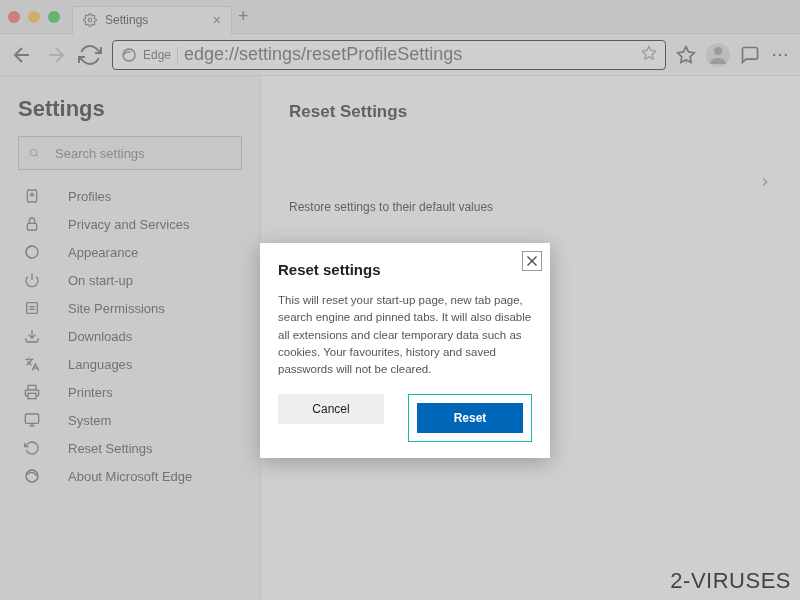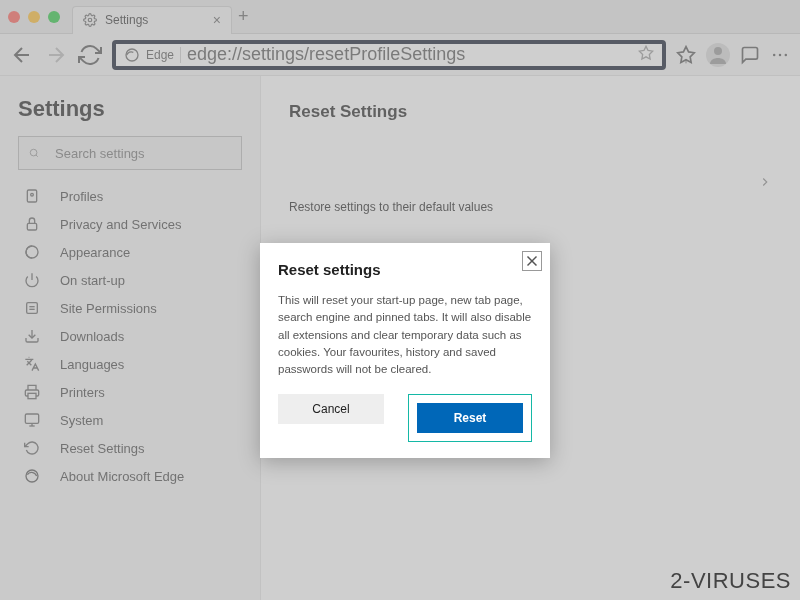--- a/index.html
+++ b/index.html
@@ -15,37 +15,37 @@
   .tab { display: flex; align-items: center; background: #f5f5f5; height: 28px; padding: 0 10px; border-radius: 4px 4px 0 0; margin-top: 6px; gap: 8px; min-width: 160px; border: 1px solid #d0d0d0; border-bottom: none; }
   .tab-icon { width: 14px; height: 14px; }
   .tab-title { font-size: 12px; color: #333; flex: 1; }
   .tab-close { color: #666; font-size: 14px; cursor: pointer; }
   .new-tab { margin-left: 6px; color: #666; font-size: 18px; cursor: pointer; }
   
   
   .toolbar { height: 42px; background: #f5f5f5; display: flex; align-items: center; padding: 0 10px; gap: 10px; border-bottom: 1px solid #e0e0e0; }
   .nav-btn { width: 24px; height: 24px; display: flex; align-items: center; justify-content: center; color: #555; cursor: pointer; }
   .nav-btn.disabled { color: #bbb; }
-  .addr-bar { flex: 1; height: 30px; background: #fff; border: 4px solid #0f172a; border-radius: 4px; display: flex; align-items: center; padding: 0 8px; gap: 6px; }
+  .addr-bar { flex: 1; height: 30px; background: #fff; border: 1px solid #0f172a; border-radius: 4px; display: flex; align-items: center; padding: 0 8px; gap: 6px; }
   .addr-icon { width: 16px; height: 16px; color: #666; }
   .addr-label { font-size: 12px; color: #555; }
   .addr-sep { width: 1px; height: 16px; background: #ccc; }
   .addr-url { font-size: 18px; color: #555; flex: 1; }
   .addr-star { color: #999; }
   .tb-icon { width: 20px; height: 20px; color: #555; cursor: pointer; }
   .profile-icon { width: 24px; height: 24px; border-radius: 50%; background: #d8d8d8; display:flex; align-items:center; justify-content:center; }
   
   
   .main { display: flex; height: calc(100% - 76px); }
   .sidebar { width: 260px; padding: 20px 18px; }
   .page-title { font-size: 22px; font-weight: 700; color: #222; margin-bottom: 14px; }
   .search-box { width: 100%; height: 34px; border: 1px solid #bbb; background: #eee; display: flex; align-items: center; padding: 0 10px; gap: 16px; margin-bottom: 12px; }
   .search-box input { border: none; background: transparent; outline: none; font-size: 13px; flex: 1; color: #555; }
   .nav-list { list-style: none; }
-  .nav-item { display: flex; align-items: center; gap: 20px; padding: 6px 6px; font-size: 13px; color: #444; cursor: pointer; }
+  .nav-item { display: flex; align-items: center; gap: 28px; padding: 6px 6px; font-size: 13px; color: #444; cursor: pointer; }
   .nav-item .ni-icon { width: 16px; height: 16px; color: #666; display:flex; align-items:center; justify-content:center; }
   
   .content { flex: 1; background: #fff; padding: 26px 28px; border-left: 1px solid #e5e5e5; }
   .section-title { font-size: 17px; font-weight: 600; color: #222; margin-bottom: 22px; }
   .setting-row { display: flex; align-items: center; justify-content: space-between; padding: 10px 0; cursor: pointer; }
   .setting-row-label { font-size: 12px; font-weight: 400; color: #222; margin-top: 46px; }
   .chevron { color: #888; }
   
   
   .overlay { position: absolute; inset: 0; background: rgba(160,160,160,0.5); }

